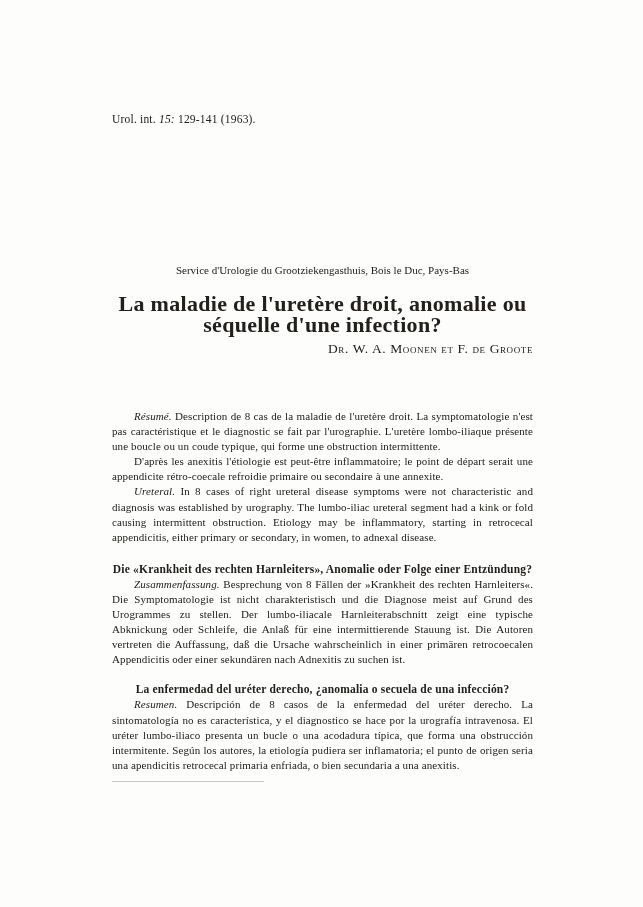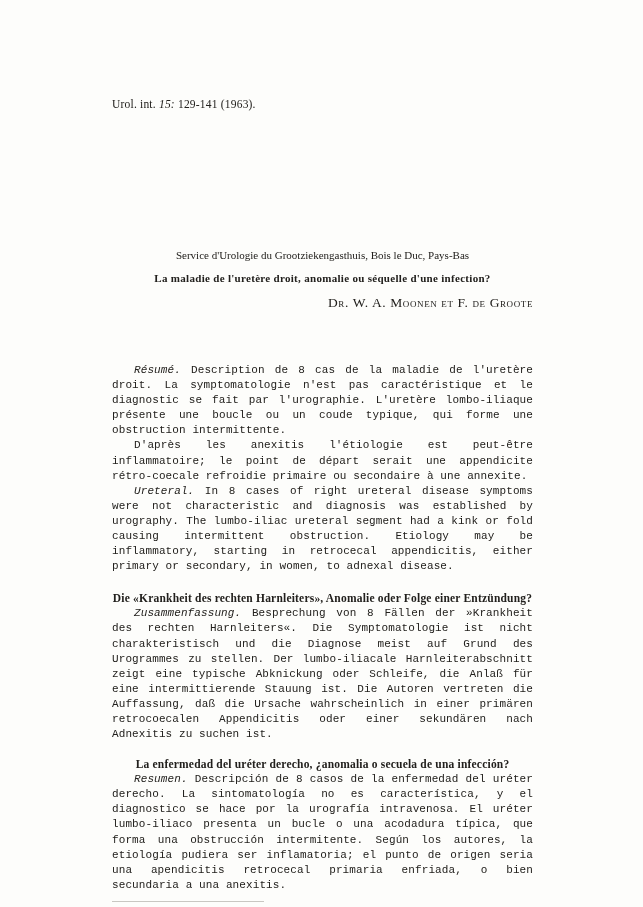--- a/index.html
+++ b/index.html
@@ -12,60 +12,59 @@
     width: 643px;
     height: 907px;
     background: #fdfdfb;
     font-family: "Liberation Serif", "DejaVu Serif", serif;
     color: #22201d;
     overflow: hidden;
   }
   .content {
     position: absolute;
     left: 112px;
-    top: 0;
+    top: 15px;
     width: 421px;
   }
   .journal-ref {
     margin-top: 97px;
     font-size: 11.5px;
     line-height: 15px;
     letter-spacing: 0.2px;
   }
   .journal-ref .vol { font-style: italic; }
   .affiliation {
     margin-top: 136px;
     text-align: center;
     font-size: 11px;
     line-height: 15px;
   }
   .title {
-    margin-top: 5px;
+    margin-top: 15px;
     text-align: center;
-    font-size: 11px;
+    font-size: 22px;
     font-weight: bold;
     line-height: 21px;
     letter-spacing: 0.3px;
   }
   .authors {
     margin-top: 5px;
     text-align: right;
     font-size: 13.5px;
     font-variant: small-caps;
     letter-spacing: 0.6px;
     line-height: 17px;
   }
   p.body-par {
     margin: 0;
     font-size: 11px;
     line-height: 15.1px;
     text-align: justify;
     text-indent: 22px;
     letter-spacing: 0.1px;
-    font-family: Liberation Mono, monospace;
   }
   p.body-par .lead { font-style: italic; }
   .sec-fr { margin-top: 52px; }
   .sec-heading {
     margin: 0;
     text-align: center;
     font-size: 11.5px;
     font-weight: bold;
     line-height: 15px;
     letter-spacing: 0.2px;

